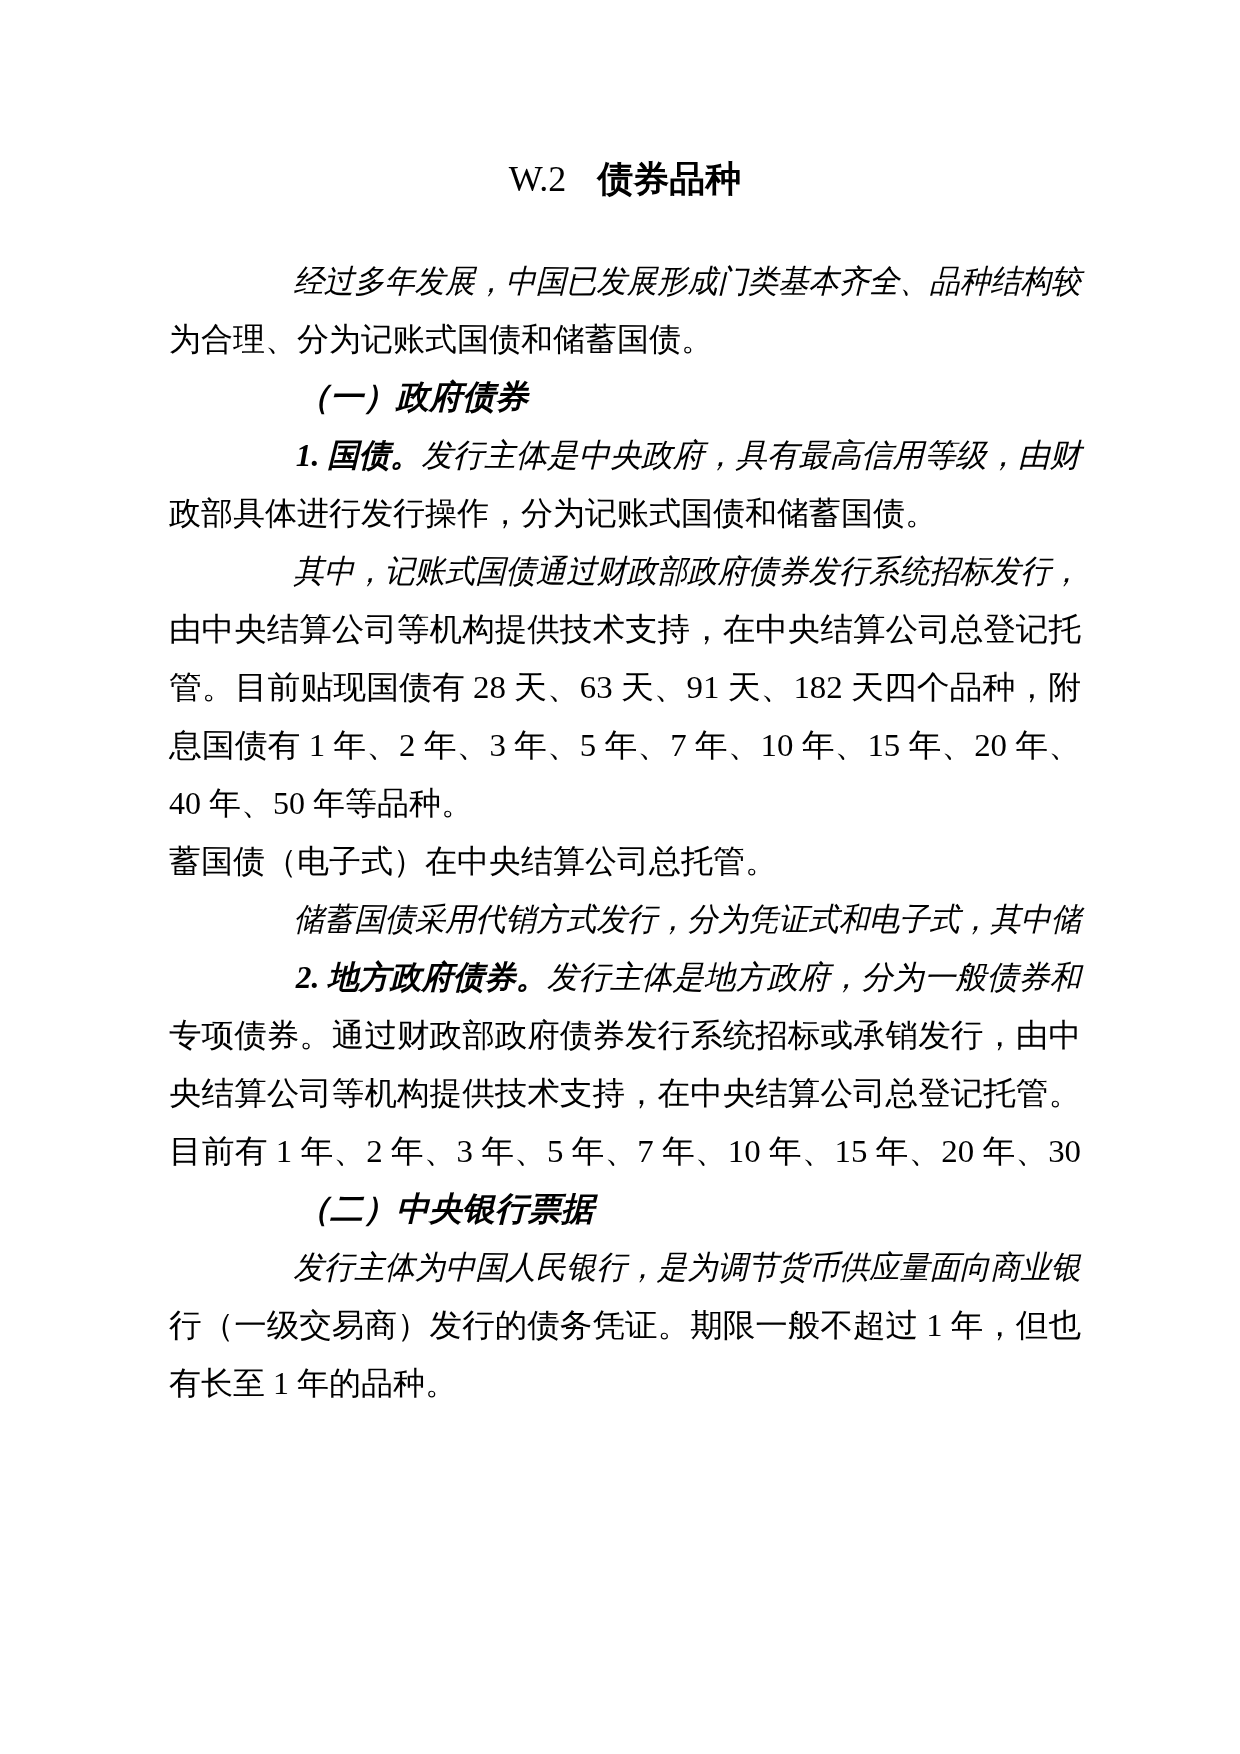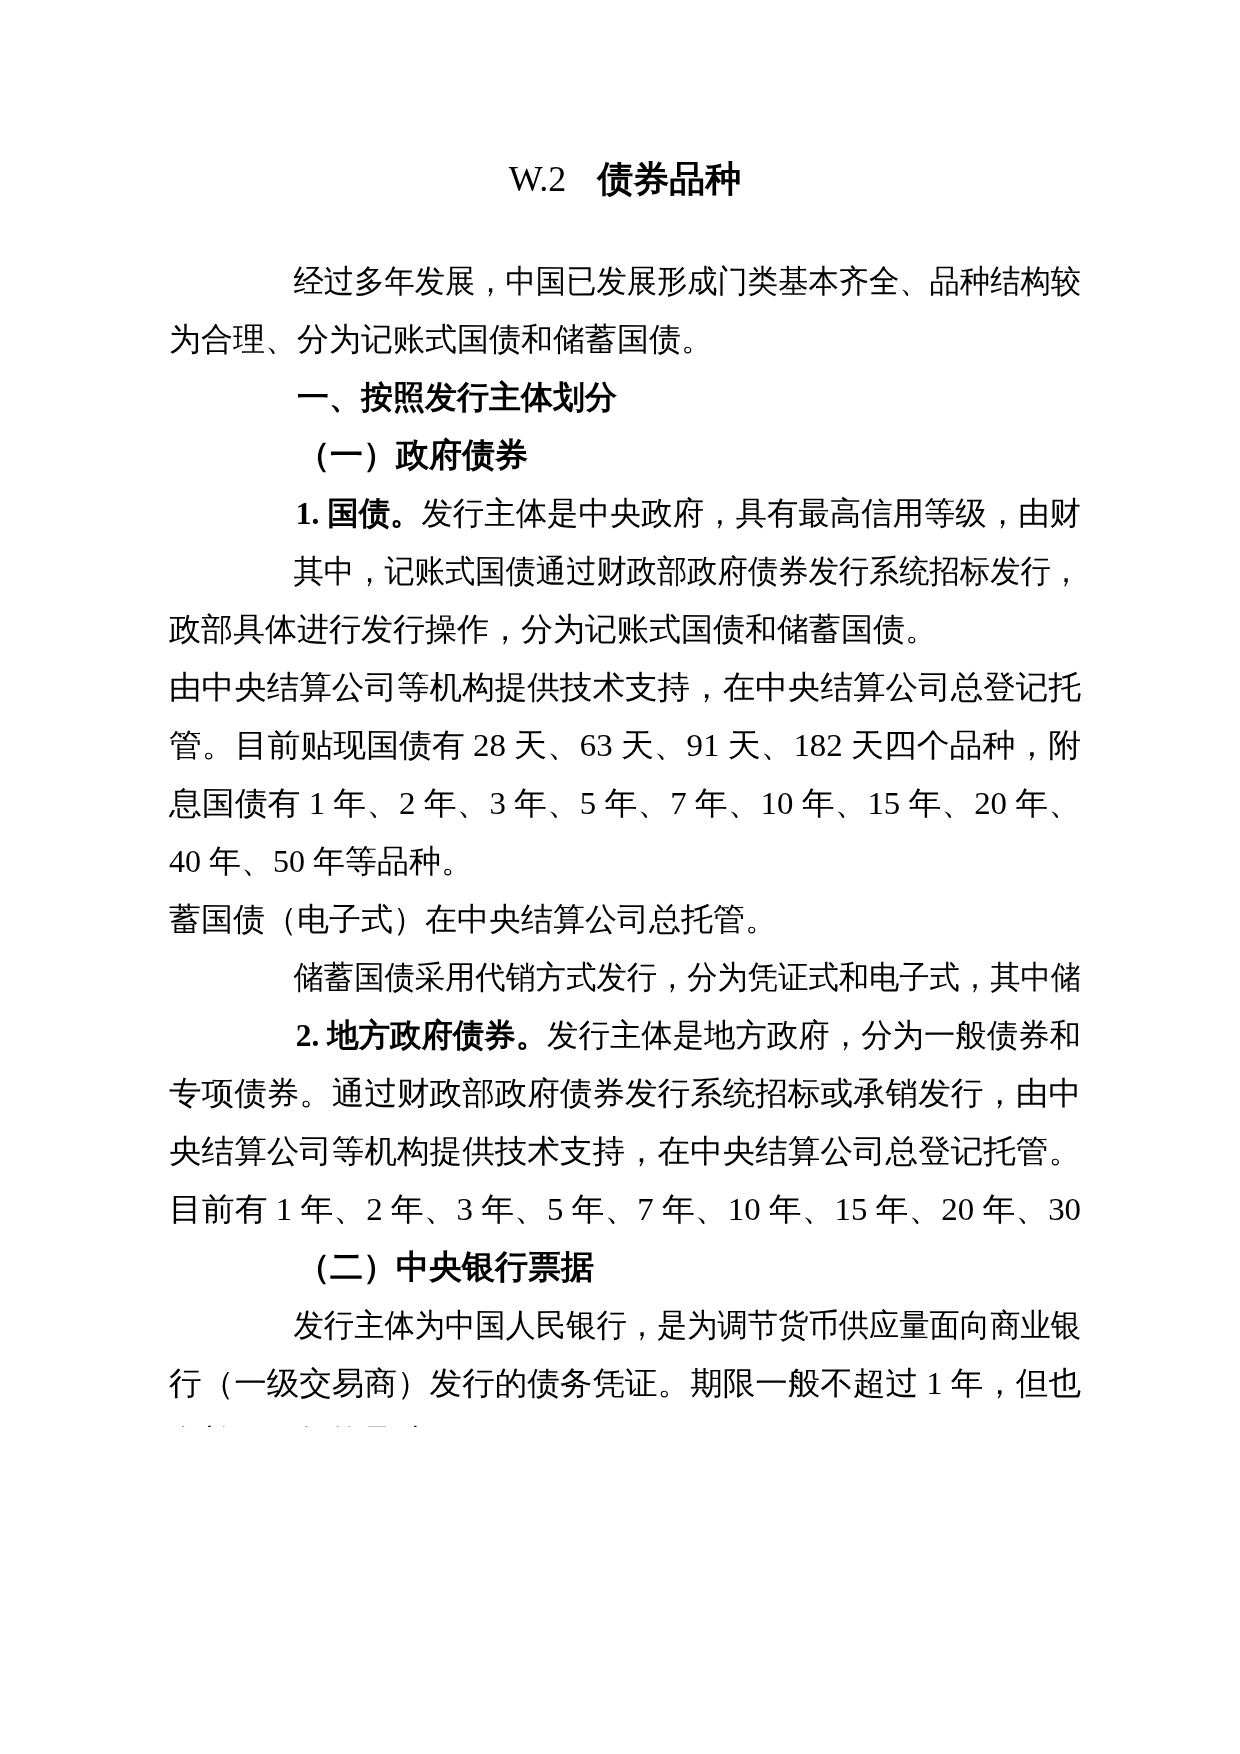--- a/index.html
+++ b/index.html
@@ -29,21 +29,21 @@
   }
   .t-latin { font-weight:400; }
   .t-cn { font-weight:700; margin-left:22px; }
   .line {
     height:58px;
     line-height:58px;
     font-size:32px;
     white-space:nowrap;
     text-align:left;
   }
-  .line.indent { text-indent:64px; }
+  .line.indent { text-indent:64px;font-style:italic; }
   .line-in { display:inline-block; transform-origin:left center; }
   .h-hei {
     font-family:"Liberation Sans","DejaVu Sans",sans-serif;
     font-weight:700;
     font-size:32px;
   }
   .h-kai {
     font-weight:700;
     font-size:33px;
   }
@@ -62,25 +62,24 @@
 
 <div class="page">
   <div class="content">
     <div class="title-line">
       <span class="t-latin">W.2</span>
       <span class="t-cn">债券品种</span>
     </div>
     <div id="doc-body">
         <div class="line body indent fill"><span class="line-in" style="transform: scaleX(0.946429);"><span>经过多年发展，中国已发展形成门类基本齐全、品种结构较</span></span></div>
         <div class="line body"><span class="line-in"><span>为合理、分为记账式国债和储蓄国债。</span></span></div>
-        <div class="line h-hei indent"><span class="line-in"><span>一、按照发行主体划分</span></span></div>
         <div class="line h-kai indent"><span class="line-in"><span>（一）政府债券</span></span></div>
         <div class="line body indent fill"><span class="line-in" style="transform: scaleX(0.981481);"><span class="b">1. 国债。</span><span>发行主体是中央政府，具有最高信用等级，由财</span></span></div>
+        <div class="line body"><span class="line-in"><span>政部具体进行发行操作，分为记账式国债和储蓄国债。</span></span></div>
         <div class="line body indent fill"><span class="line-in" style="transform: scaleX(0.946429);"><span>其中，记账式国债通过财政部政府债券发行系统招标发行，</span></span></div>
-        <div class="line body"><span class="line-in"><span>政部具体进行发行操作，分为记账式国债和储蓄国债。</span></span></div>
         <div class="line body fill"><span class="line-in" style="transform: scaleX(1.01786);"><span>由中央结算公司等机构提供技术支持，在中央结算公司总登记托</span></span></div>
         <div class="line body fill"><span class="line-in" style="transform: scaleX(1.02703);"><span>管。目前贴现国债有 28 天、63 天、91 天、182 天四个品种，附</span></span></div>
         <div class="line body fill"><span class="line-in" style="transform: scaleX(1.02703);"><span>息国债有 1 年、2 年、3 年、5 年、7 年、10 年、15 年、20 年、</span></span></div>
         <div class="line body"><span class="line-in"><span>40 年、50 年等品种。</span></span></div>
         <div class="line body"><span class="line-in"><span>蓄国债（电子式）在中央结算公司总托管。</span></span></div>
         <div class="line body indent fill"><span class="line-in" style="transform: scaleX(0.946429);"><span>储蓄国债采用代销方式发行，分为凭证式和电子式，其中储</span></span></div>
         <div class="line body indent fill"><span class="line-in" style="transform: scaleX(0.981481);"><span class="b">2. 地方政府债券。</span><span>发行主体是地方政府，分为一般债券和</span></span></div>
         <div class="line body fill"><span class="line-in" style="transform: scaleX(1.01786);"><span>专项债券。通过财政部政府债券发行系统招标或承销发行，由中</span></span></div>
         <div class="line body fill"><span class="line-in" style="transform: scaleX(1.01786);"><span>央结算公司等机构提供技术支持，在中央结算公司总登记托管。</span></span></div>
         <div class="line body fill"><span class="line-in" style="transform: scaleX(1.02703);"><span>目前有 1 年、2 年、3 年、5 年、7 年、10 年、15 年、20 年、30</span></span></div>

